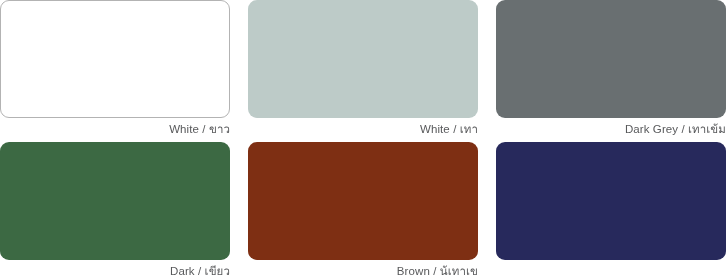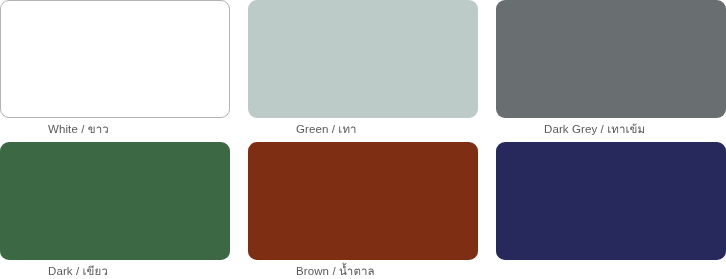--- a/index.html
+++ b/index.html
@@ -32,53 +32,53 @@
     border-radius: 9px;
     box-sizing: border-box;
   }
   .swatch-chip.bordered {
     border: 1px solid #b3b3b3;
   }
   .swatch-label {
     font-size: 11.5px;
     line-height: 18px;
     color: #58595b;
+    text-align: right;
     padding-top: 2px;
     white-space: nowrap;
     letter-spacing: 0.1px;
-    padding-left: 48px;
   }
 </style>
 </head>
 <body>
 
 <div class="swatch-grid">
 
   <div class="swatch-cell">
     <div class="swatch-chip bordered" style="background-color: rgb(255, 255, 255); border-color: rgb(179, 179, 179);"></div>
     <div class="swatch-label">White / ขาว</div>
   </div>
 
   <div class="swatch-cell">
     <div class="swatch-chip" style="background-color: rgb(189, 203, 200);"></div>
-    <div class="swatch-label">Green / เทา</div>
+    <div class="swatch-label">White / เทา</div>
   </div>
 
   <div class="swatch-cell">
     <div class="swatch-chip" style="background-color: rgb(105, 111, 113);"></div>
     <div class="swatch-label">Dark Grey / เทาเข้ม</div>
   </div>
 
   <div class="swatch-cell">
     <div class="swatch-chip" style="background-color: rgb(60, 105, 67);"></div>
     <div class="swatch-label">Dark / เขียว</div>
   </div>
 
   <div class="swatch-cell">
     <div class="swatch-chip" style="background-color: rgb(126, 47, 19);"></div>
-    <div class="swatch-label">Brown / น้ำตาล</div>
+    <div class="swatch-label">Brown / น้เทาเข</div>
   </div>
 
   <div class="swatch-cell">
     <div class="swatch-chip" style="background-color: rgb(39, 41, 92);"></div>
   </div>
 
 </div>
 
 </body></html>

